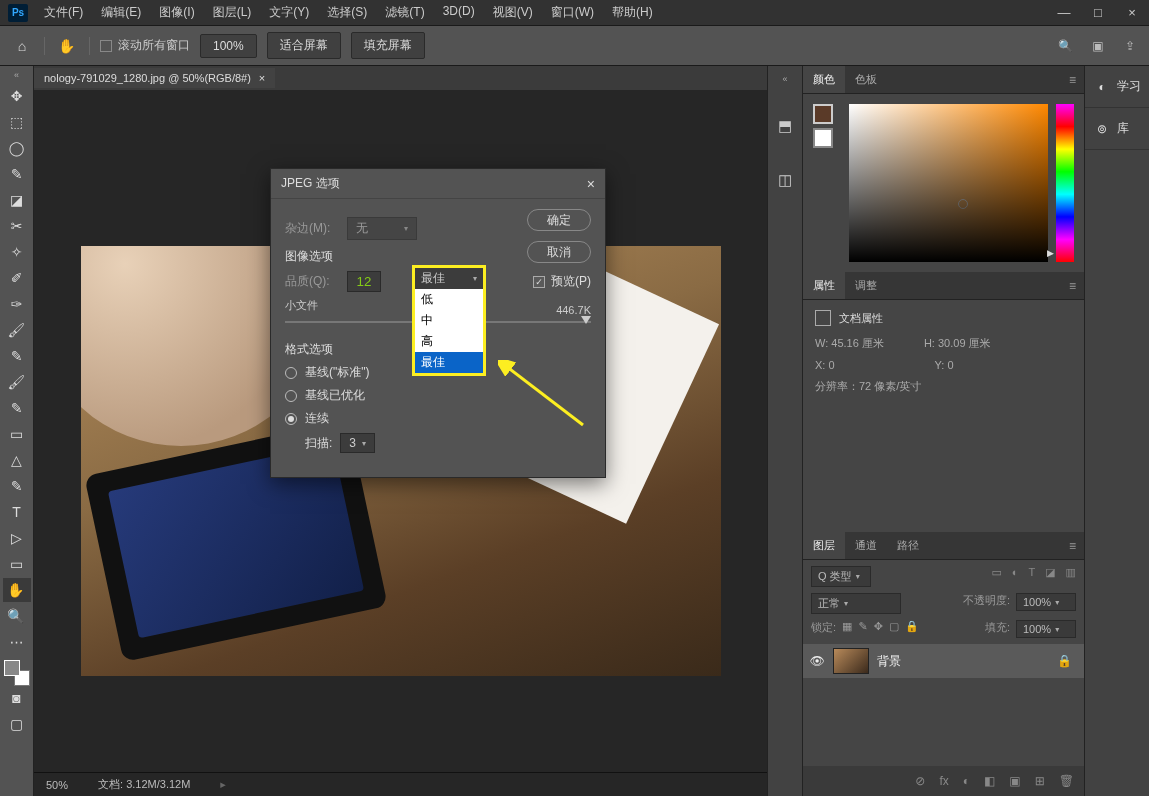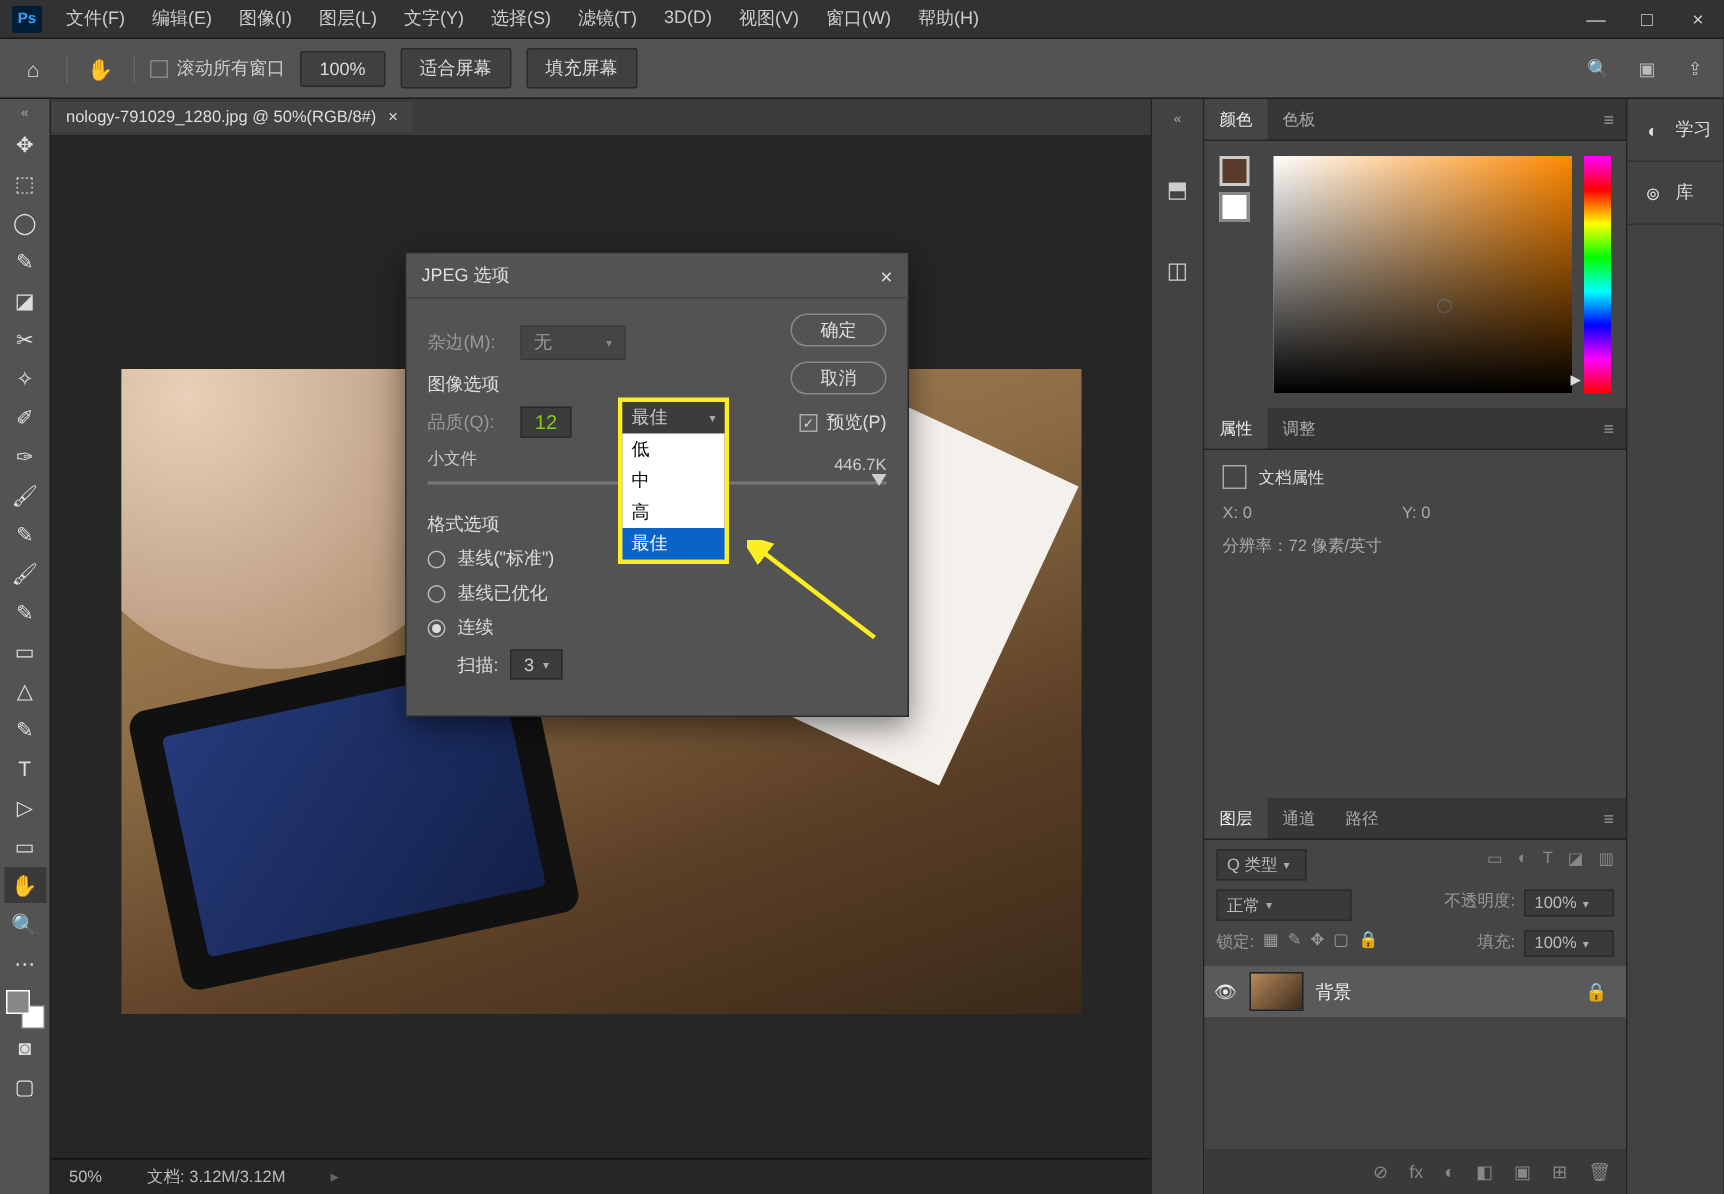--- a/index.html
+++ b/index.html
@@ -234,20 +234,24 @@
       <div class="ptab active">属性</div>
       <div class="ptab">调整</div>
       <div class="ptab-menu">≡</div>
     </div>
     <div class="props-panel">
       <div class="props-title">
         <span class="doc-icn"></span>
         <span>文档属性</span>
       </div>
       <div class="props-row">
+        <span><span>W:</span> <span>45.16 厘米</span></span>
+        <span><span>H:</span> <span>30.09 厘米</span></span>
+      </div>
+      <div class="props-row">
         <span><span>X:</span> <span>0</span></span>
         <span style="margin-left:60px"><span>Y:</span> <span>0</span></span>
       </div>
       <div class="props-row">
         <span>分辨率：72 像素/英寸</span>
       </div>
     </div>
 
     <div class="panel-tabs">
       <div class="ptab active">图层</div>

